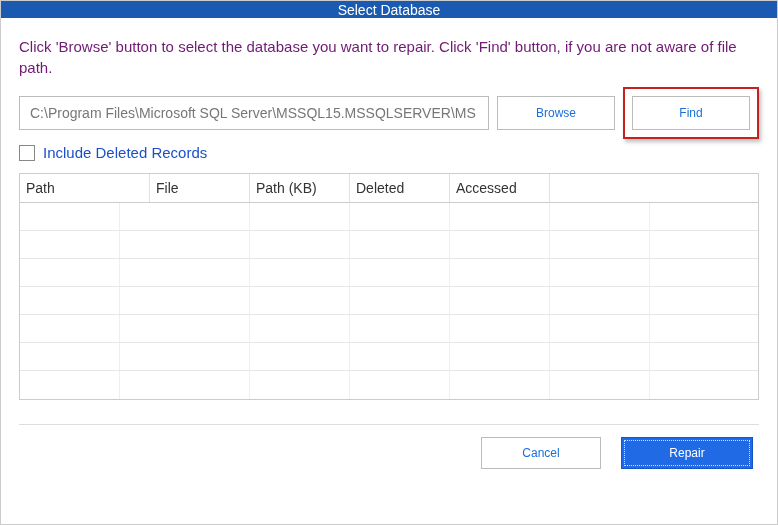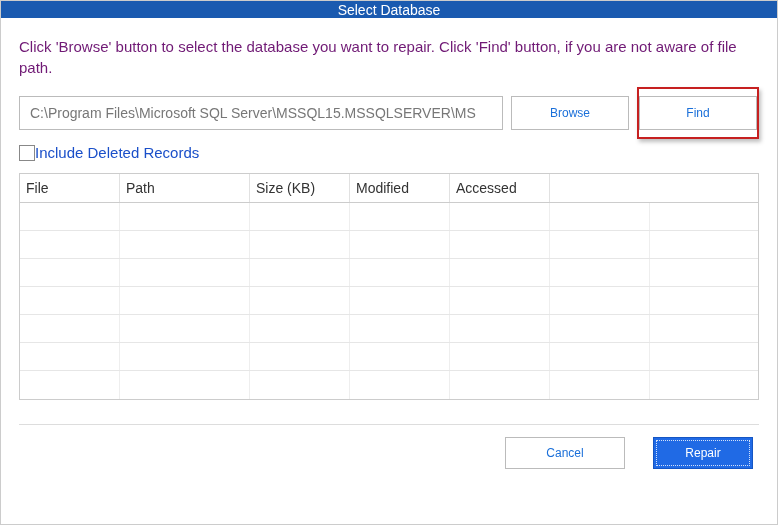--- a/index.html
+++ b/index.html
@@ -53,32 +53,33 @@
       color: #1a6fd9;
       font-size: 12px;
       cursor: pointer;
       display: flex;
       align-items: center;
       justify-content: center;
     }
     .btn-browse { width: 118px; }
     .find-wrap {
       border: 2px solid #c62020;
+      padding: 7px;
       box-shadow: 2px 3px 4px rgba(0,0,0,0.25);
       display: flex;
       align-items: center;
       justify-content: center;
       margin-top: -9px;
       margin-bottom: -9px;
     }
     .btn-find { width: 118px; }
     .checkbox-row {
       display: flex;
       align-items: center;
-      gap: 0;
+      gap: 8px;
       margin-bottom: 12px;
     }
     .chk {
       width: 16px;
       height: 16px;
       border: 1px solid #888;
       background: #fff;
       cursor: pointer;
     }
     .chk-label {
@@ -121,29 +122,29 @@
     }
     .td:last-child { border-right: none; }
     .footer-sep {
       border: none;
       border-top: 1px solid #ddd;
       margin: 24px 0 12px 0;
     }
     .footer {
       display: flex;
       justify-content: flex-end;
-      gap: 28px;
+      gap: 20px;
       padding-right: 6px;
     }
     .btn-cancel {
       width: 120px;
       height: 32px;
     }
     .btn-repair {
-      width: 100px;
+      width: 132px;
       height: 32px;
       background: #206ae5;
       color: #fff;
       border: 1px solid #1556c4;
       outline: 1px dotted rgba(255,255,255,0.8);
       outline-offset: -4px;
     }
   </style>
 </head>
 <body>
@@ -163,24 +164,24 @@
     </div>
   </div>
 
   <div class="checkbox-row">
     <div class="chk"></div>
     <span class="chk-label">Include Deleted Records</span>
   </div>
 
   <div class="table">
     <div class="table-header">
+      <div class="th col-path">Path</div>
       <div class="th col-file">File</div>
-      <div class="th col-path">Path</div>
-      <div class="th col-size">Size (KB)</div>
-      <div class="th col-modified">Modified</div>
+      <div class="th col-size">Path (KB)</div>
+      <div class="th col-modified">Deleted</div>
       <div class="th col-accessed">Accessed</div>
       <div class="th col-fill"></div>
     </div>
     <div class="table-body">
       <div class="tr">
         <div class="td col-file"></div>
           <div class="td col-path"></div>
           <div class="td col-size"></div>
           <div class="td col-modified"></div>
           <div class="td col-created"></div>

